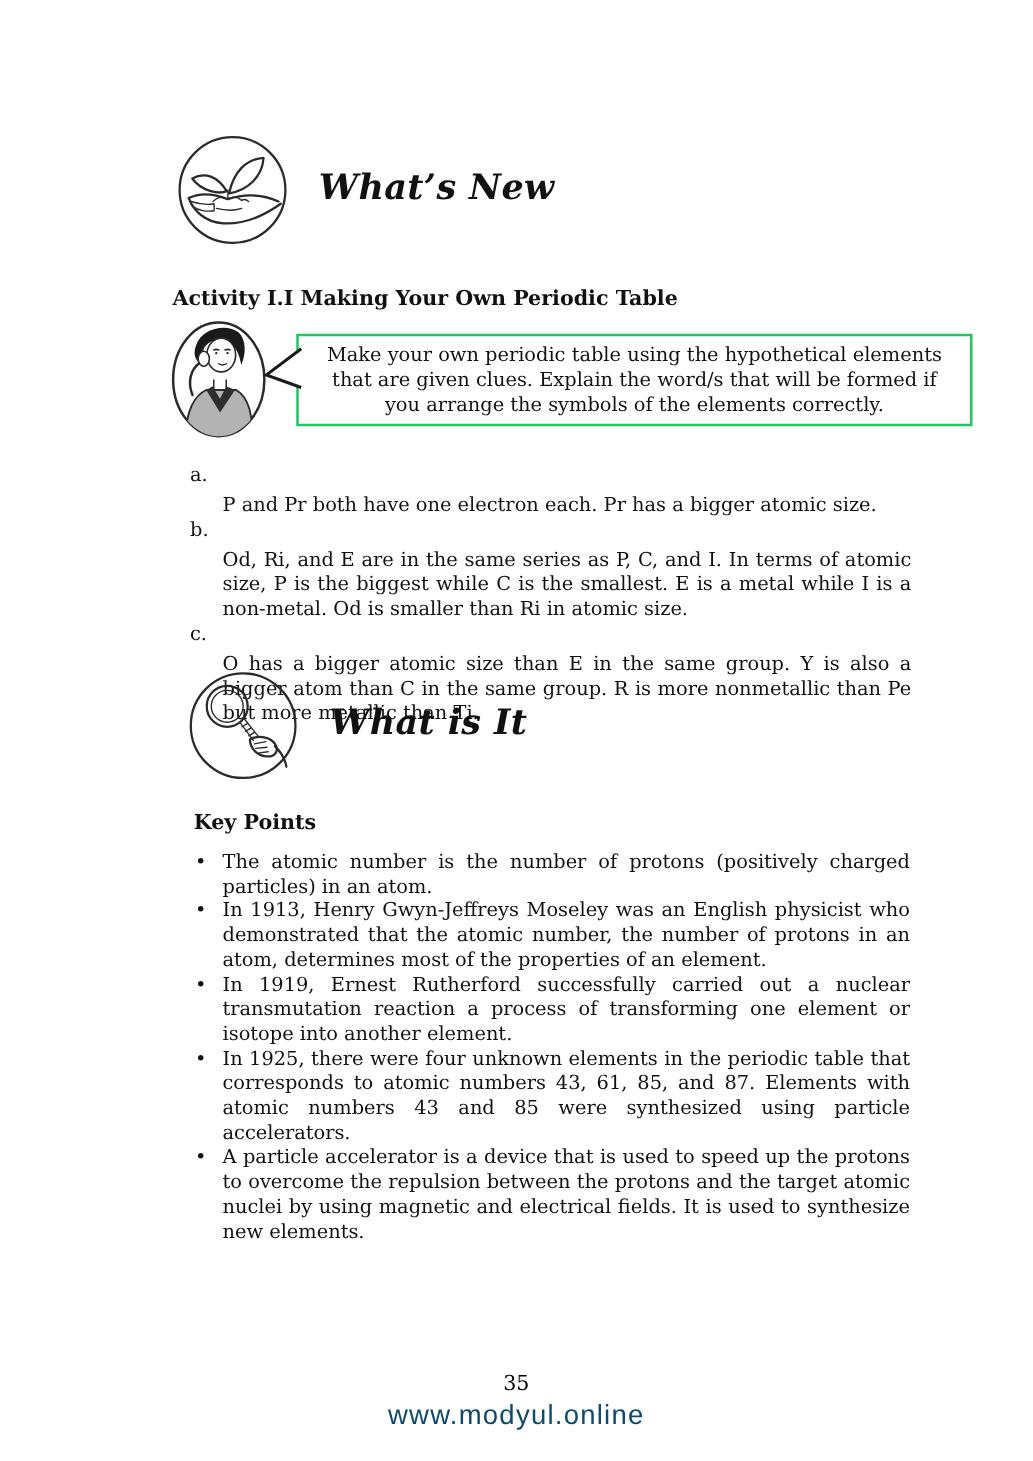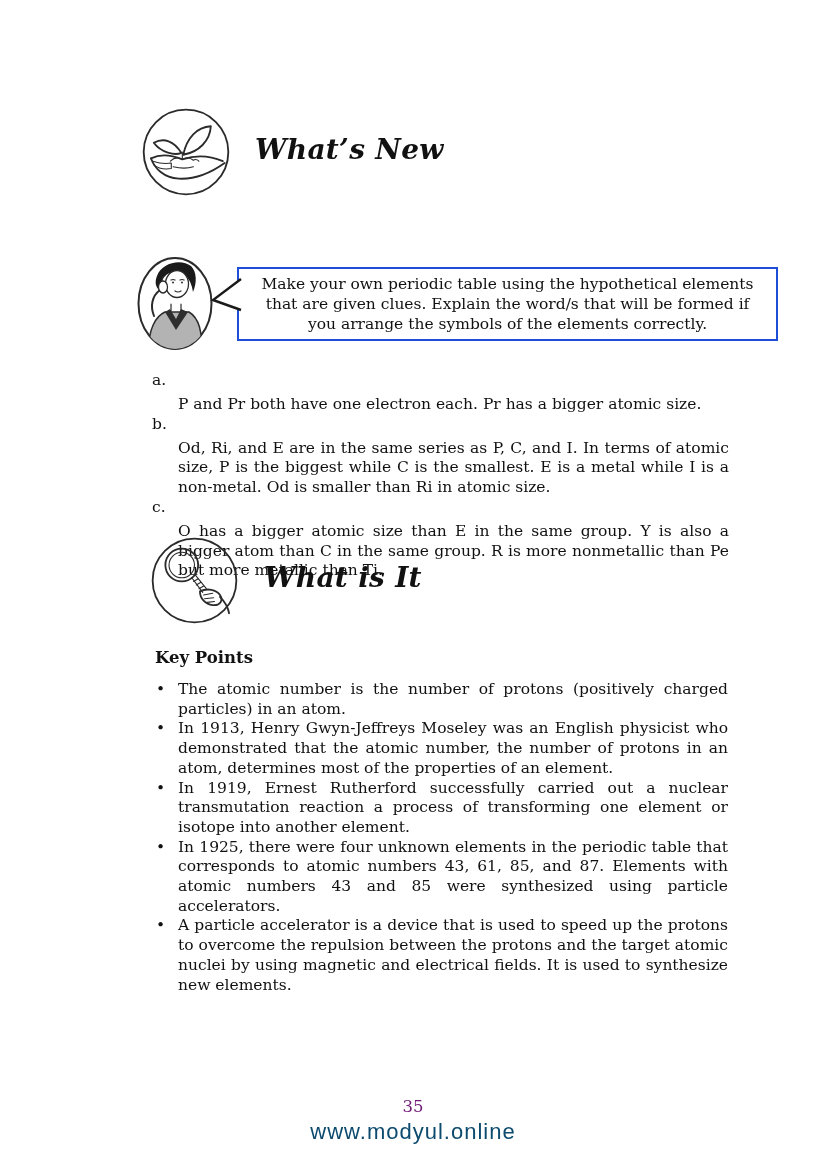--- a/index.html
+++ b/index.html
@@ -35,21 +35,21 @@
     font-weight:bold;
     white-space:nowrap;
     margin:0;
   }
   #activity-heading{left:138px;top:229px;}
   #key-points-heading{left:155px;top:648px;text-align:right;}
 
   #speech-bubble{
     left:237px;top:267px;width:541px;height:74px;
     box-sizing:border-box;
-    border:2px solid #1d4ed8;
+    border:2px solid #22c55e;
     background:#ffffff;
     padding:5px 16px;
     display:flex;align-items:center;justify-content:center;
   }
   #speech-bubble .bubble-text{
     margin:0;
     font-size:15.5px;line-height:20px;
     text-align:center;
   }
   #bubble-pointer{
@@ -59,21 +59,21 @@
 
   #clues{left:152px;top:371px;width:577px;margin:0;padding:0;list-style:none;}
   .clue{display:flex;font-size:15.5px;line-height:19.7px;}
   .clue-label{flex:none;width:26px;}
   .clue-text{flex:1;text-align:justify;margin-top:24px;}
 
   #key-points{left:155px;top:680px;width:573px;margin:0;padding:0;list-style:none;}
   .kp{position:relative;padding-left:23px;font-size:15.5px;line-height:19.7px;text-align:justify;}
   .kp .bullet-marker{position:absolute;left:1px;top:0;}
 
-  #page-number{left:0;top:1097px;width:100%;text-align:center;font-size:16.5px;color:#701a75;}
+  #page-number{left:0;top:1097px;width:100%;text-align:center;font-size:16.5px;color:#000000;}
   #watermark{
     left:0;top:1119px;width:100%;text-align:center;
     font-family:"Liberation Sans","DejaVu Sans",sans-serif;
     font-size:22px;letter-spacing:1px;
     color:#0c4a6e;
   }
   .lineart{stroke:#2b2b2b;fill:none;stroke-width:2;stroke-linecap:round;stroke-linejoin:round;}
   .lineart-thin{stroke:#2b2b2b;fill:none;stroke-width:1.2;stroke-linecap:round;stroke-linejoin:round;}
 </style>
 </head>
@@ -95,20 +95,21 @@
 
       <path class="lineart" d="M12,57 C24,51 36,54 46,58 C58,54 74,53 90,60"></path>
       <path class="lineart" d="M12,57 C16,68 26,78 42,79 C60,80 78,72 92,62"></path>
 
       <path class="lineart-thin" d="M14,60 C20,62 28,63 34,62 L34,68 C28,69 20,68 15,64"></path>
       <path class="lineart-thin" d="M36,66 C44,68 52,68 58,66"></path>
     </svg>
   </div>
   <h1 class="abs banner-title" id="whats-new-title">What’s New</h1>
 
+  <h2 class="abs sub-heading" id="activity-heading">Activity I.I Making Your Own Periodic Table</h2>
 
   <div class="abs icon-circle" id="person-icon">
     <svg viewBox="0 0 78 95" aria-hidden="true">
       <defs>
         <clipPath id="person-clip">
             <ellipse cx="39" cy="47.5" rx="36.5" ry="45.5"></ellipse>
           </clipPath>
       </defs>
       <ellipse cx="39" cy="47.5" rx="36.5" ry="45.5" fill="#ffffff" stroke="#2b2b2b" stroke-width="2"></ellipse>
       <g clip-path="url(#person-clip)">

